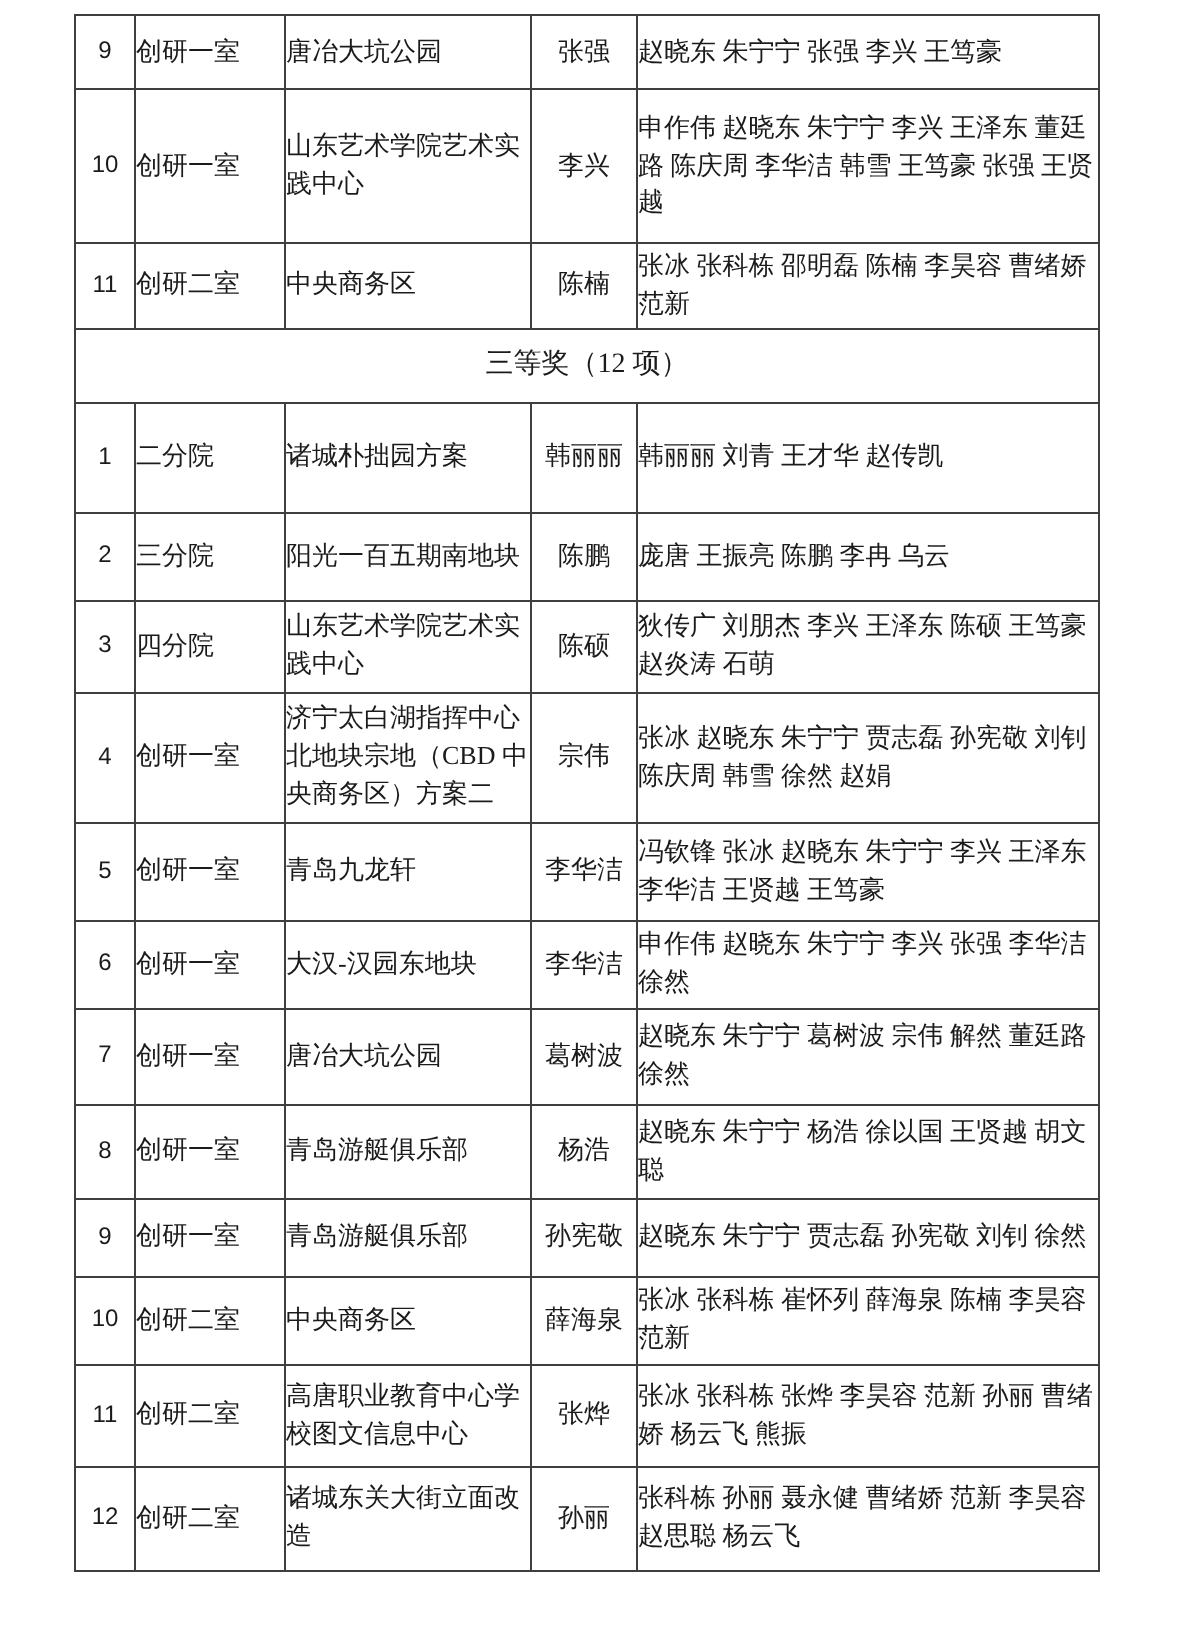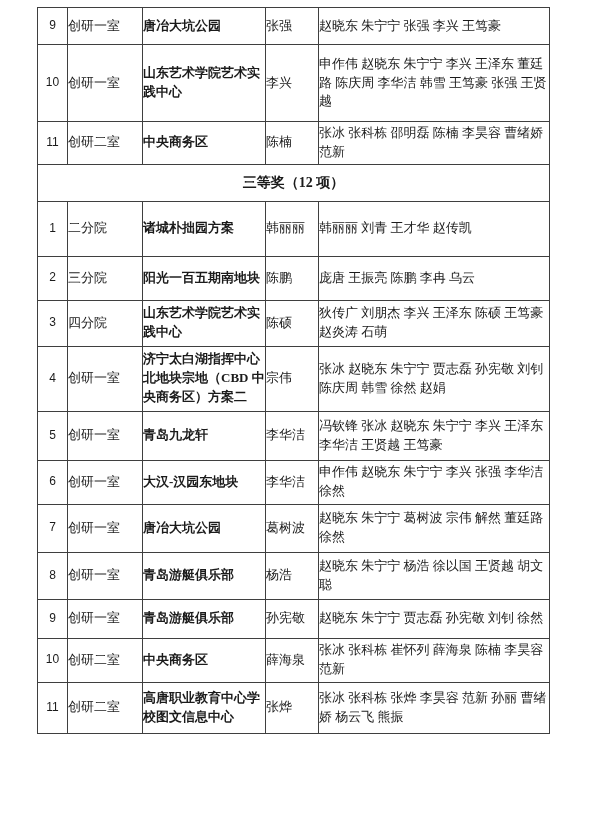--- a/index.html
+++ b/index.html
@@ -27,26 +27,26 @@
     line-height:1.45;
     word-break:normal;
     overflow-wrap:break-word;
   }
   .c-no{
     text-align:center;
     font-family:"Liberation Sans","DejaVu Sans",sans-serif;
     font-size:12px;
   }
   .c-dept{padding-left:10px;padding-right:2px;}
-  .c-proj{padding-left:6px;padding-right:0px;font-weight:bold;}
-  .c-lead{text-align:left;padding-left:2px;padding-right:2px;}
+  .c-proj{padding-left:6px;padding-right:0px;}
+  .c-lead{text-align:center;padding-left:2px;padding-right:2px;}
   .c-mem{padding-left:9px;padding-right:6px;}
   .section-header-cell{
     text-align:center;
-    font-weight:bold;
+    font-weight:normal;
     font-size:14px;
     padding:6px 0;
   }
   
   #sec-a-body tr:nth-child(1){height:37px;}
   #sec-a-body tr:nth-child(2){height:77px;}
   #sec-a-body tr:nth-child(3){height:38px;}
   #header-body tr{height:37px;}
   #sec-b-body tr:nth-child(1){height:55px;}
   #sec-b-body tr:nth-child(2){height:44px;}
@@ -172,15 +172,22 @@
     <td class="c-lead">薛海泉</td>
     <td class="c-mem">张冰 张科栋 崔怀列 薛海泉 陈楠 李昊容 范新</td>
   </tr>
         <tr>
     <td class="c-no">11</td>
     <td class="c-dept">创研二室</td>
     <td class="c-proj">高唐职业教育中心学校图文信息中心</td>
     <td class="c-lead">张烨</td>
     <td class="c-mem">张冰 张科栋 张烨 李昊容 范新 孙丽 曹绪娇 杨云飞 熊振</td>
   </tr>
+        <tr>
+    <td class="c-no">12</td>
+    <td class="c-dept">创研二室</td>
+    <td class="c-proj">诸城东关大街立面改造</td>
+    <td class="c-lead">孙丽</td>
+    <td class="c-mem">张科栋 孙丽 聂永健 曹绪娇 范新 李昊容 赵思聪 杨云飞</td>
+  </tr>
       </tbody>
   </table>
 </div>
 
 </body></html>

